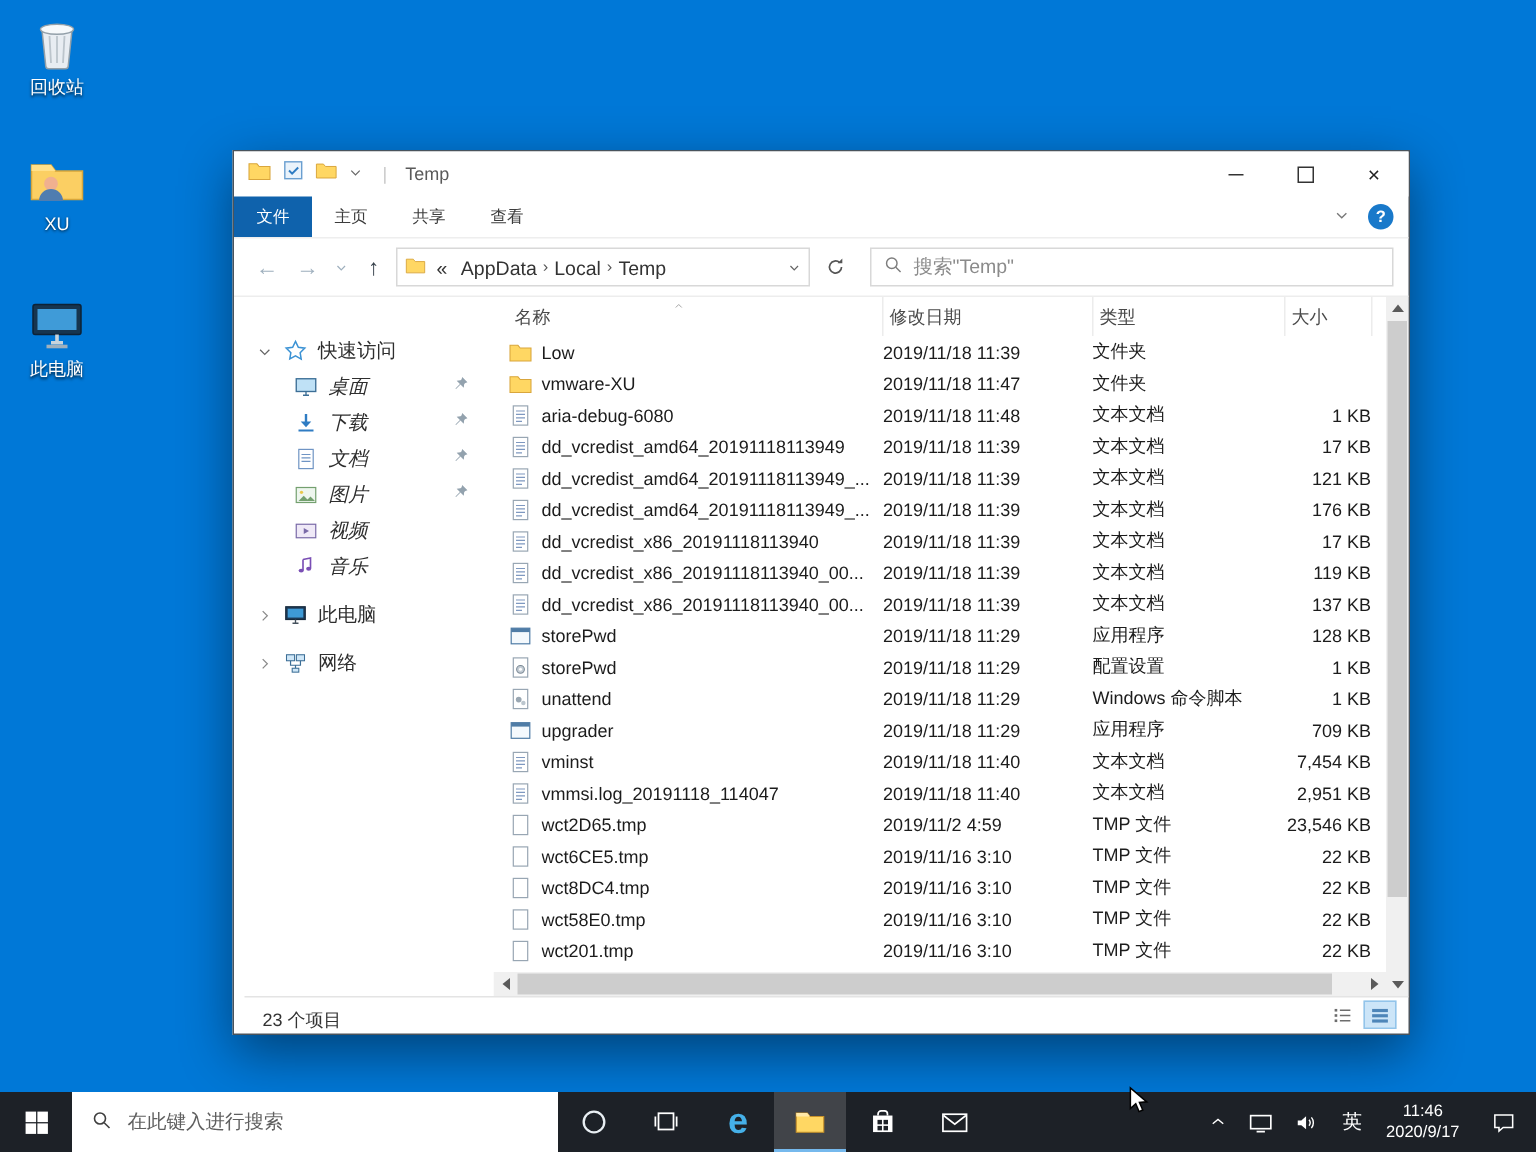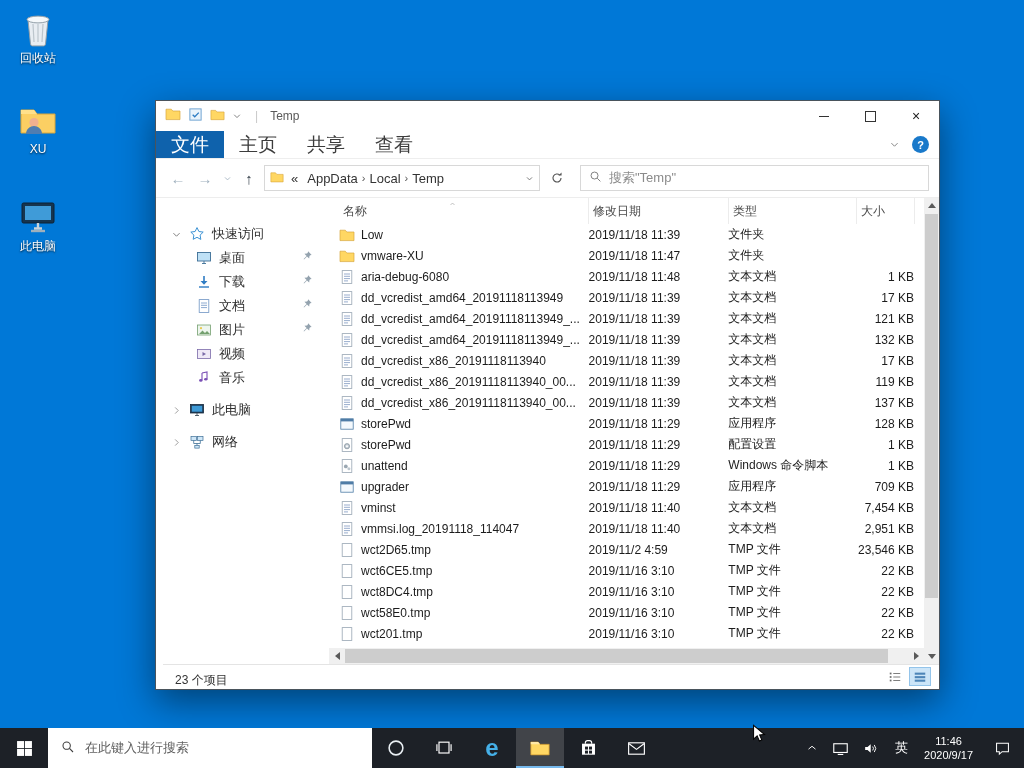--- a/index.html
+++ b/index.html
@@ -19,21 +19,21 @@
   .titlebar{height:30px;flex:0 0 30px;display:flex;align-items:center;position:relative;background:#fff;}
   .qat{display:flex;align-items:center;gap:7px;padding-left:9px;}
   .tb-title{margin-left:12px;font-size:12px;color:#5a5a5a;}
   .qat-sep{color:#c9c9c9;font-size:12px;margin-left:6px;}
   .win-controls{position:absolute;right:0;top:0;height:30px;display:flex;}
   .wc{width:46px;height:30px;display:flex;align-items:center;justify-content:center;color:#222;font-size:14px;}
   .minline{display:block;width:10px;height:1px;background:#333;}
   .maxbox{display:block;width:9px;height:9px;border:1px solid #333;}
 
   .ribbon{height:27px;flex:0 0 27px;display:flex;align-items:stretch;position:relative;border-bottom:1px solid #eeeeee;}
-  .rtab{padding:0 15px;font-size:19px;color:#3c3c3c;display:flex;align-items:center;}
+  .rtab{padding:0 15px;font-size:11px;color:#3c3c3c;display:flex;align-items:center;}
   .rtab.active{background:#0f62ac;color:#fff;}
   .ribbon-right{position:absolute;right:10px;top:0;height:27px;display:flex;align-items:center;gap:12px;}
   .helpq{width:17px;height:17px;border-radius:50%;background:#1979ca;color:#fff;font-size:11px;font-weight:bold;
          display:flex;align-items:center;justify-content:center;}
 
   .navbar{height:38px;flex:0 0 38px;display:flex;align-items:center;padding:0 10px;gap:3px;border-bottom:1px solid #ededed;}
   .navbtn{width:24px;text-align:center;font-size:15px;color:#9fb0be;}
   .navbtn.enabled{color:#38424c;}
   .navchev{width:14px;display:flex;justify-content:center;}
   .addrbar{height:26px;box-sizing:border-box;border:1px solid #d8d8d8;display:flex;align-items:center;
@@ -41,21 +41,21 @@
   .crumb{padding:0 2px;white-space:nowrap;}
   .crumbsep{color:#555;font-size:11px;padding:0 2px;}
   .addr-chev{margin-left:auto;}
   .refreshbtn{width:28px;display:flex;justify-content:center;align-items:center;}
   .searchbar{height:26px;box-sizing:border-box;border:1px solid #d8d8d8;flex:1;margin-left:6px;background:#fff;
              display:flex;align-items:center;padding:0 8px;gap:7px;font-size:13px;color:#8b8b8b;white-space:nowrap;}
 
   .wbody{flex:1;display:flex;overflow:hidden;}
   .sidebar{width:173px;flex:0 0 173px;box-sizing:border-box;padding-top:24px;font-size:13px;color:#2e2e2e;overflow:hidden;}
   .srow{height:24px;display:flex;align-items:center;gap:7px;padding-left:14px;position:relative;}
-  .srow.indent{padding-left:40px;}
+  .srow.indent{padding-left:40px;font-style:italic;}
   .srow.grouped{margin-top:8px;}
   .srow .pin{position:absolute;right:16px;top:4px;}
   .schev{width:12px;display:flex;justify-content:center;}
   .sic{width:16px;height:16px;flex:0 0 16px;}
   .slabel{white-space:nowrap;}
 
   .filepane{flex:1;display:flex;flex-direction:column;position:relative;overflow:hidden;}
   .colheaders{height:26px;flex:0 0 26px;display:flex;align-items:stretch;padding-left:10px;font-size:12px;color:#4a4a4a;position:relative;}
   .hcell{display:flex;align-items:center;border-right:1px solid #ececec;padding:0 4px;box-sizing:border-box;}
   .w0{width:250px;}.w1{width:140px;}.w2{width:128px;}.w3{width:58px;justify-content:flex-start;padding-right:10px;}
@@ -415,21 +415,21 @@
               <span class="fsize">121 KB</span>
             </div>
             <div class="frow">
               <span class="fic"><svg viewBox="0 0 16 16" width="16" height="16">
                   <rect x="3.2" y="1.6" width="9.6" height="12.8" fill="#fff" stroke="#98a6b3" stroke-width=".8"></rect>
                   <path d="M5 5h6M5 7.3h6M5 9.6h6M5 11.9h4" stroke="#7e98c0" stroke-width=".8" fill="none"></path>
                 </svg></span>
               <span class="fname">dd_vcredist_amd64_20191118113949_...</span>
               <span class="fdate">2019/11/18 11:39</span>
               <span class="ftype">文本文档</span>
-              <span class="fsize">132 KB</span>
+              <span class="fsize">176 KB</span>
             </div>
             <div class="frow">
               <span class="fic"><svg viewBox="0 0 16 16" width="16" height="16">
                   <rect x="3.2" y="1.6" width="9.6" height="12.8" fill="#fff" stroke="#98a6b3" stroke-width=".8"></rect>
                   <path d="M5 5h6M5 7.3h6M5 9.6h6M5 11.9h4" stroke="#7e98c0" stroke-width=".8" fill="none"></path>
                 </svg></span>
               <span class="fname">dd_vcredist_x86_20191118113940</span>
               <span class="fdate">2019/11/18 11:39</span>
               <span class="ftype">文本文档</span>
               <span class="fsize">17 KB</span>

